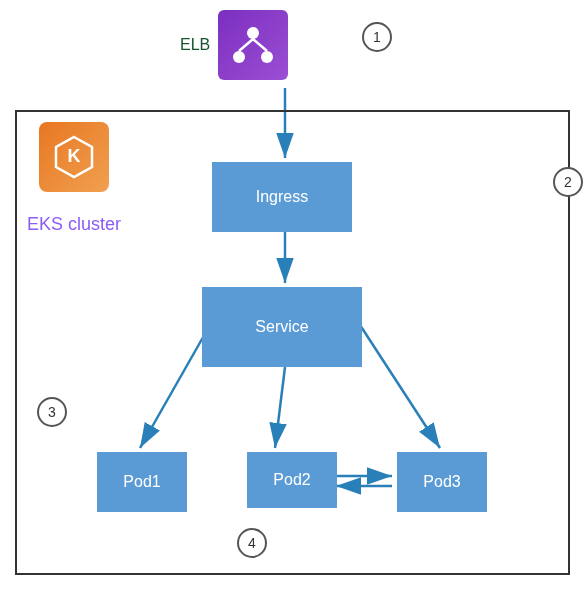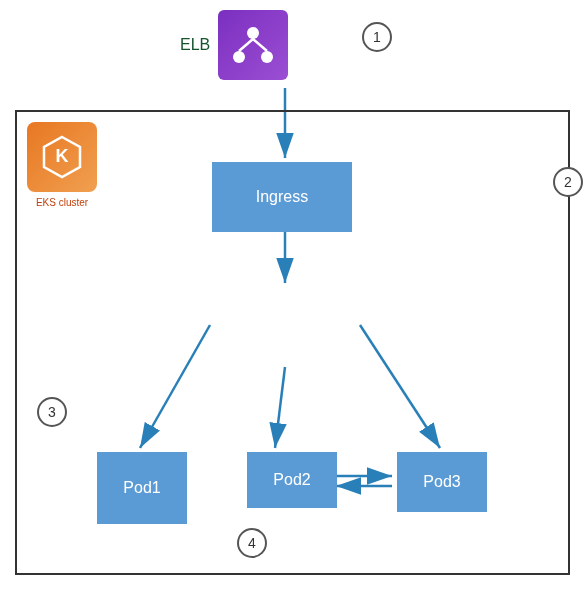--- a/index.html
+++ b/index.html
@@ -83,23 +83,23 @@
       width: 70px;
       height: 70px;
       background: linear-gradient(135deg, #e87722, #f0a050);
       border-radius: 8px;
       display: flex;
       align-items: center;
       justify-content: center;
     }
 
     .eks-label {
-      font-size: 10px;
-      color: #c2410c;
-      margin-top: 5px;
+      font-size: 18px;
+      color: #8b5cf6;
+      margin-top: 22px;
       font-weight: 500;
     }
 
     
     .blue-box {
       position: absolute;
       background: #5b9bd5;
       display: flex;
       align-items: center;
       justify-content: center;
@@ -117,21 +117,21 @@
 
     .service-box {
       width: 160px;
       height: 80px;
       top: 175px;
       left: 185px;
     }
 
     .pod1-box {
       width: 90px;
-      height: 72px;
+      height: 60px;
       top: 340px;
       left: 80px;
     }
 
     .pod2-box {
       width: 90px;
       height: 56px;
       top: 340px;
       left: 230px;
     }
@@ -216,20 +216,23 @@
     <div class="circle-badge" style="top: 55px; right: -15px; left: auto;">2</div>
 
     <div class="circle-badge" style="top: 285px; left: 20px;">3</div>
 
     <div class="circle-badge" style="bottom: 15px; left: 220px;">4</div>
 
     <div class="blue-box ingress-box">
       <span>Ingress</span>
     </div>
 
+    <div class="blue-box service-box">
+      <span>Service</span>
+    </div>
 
     <div class="blue-box pod1-box">
       <span>Pod1</span>
     </div>
 
     <div class="blue-box pod2-box">
       <span>Pod2</span>
     </div>
 
     <div class="blue-box pod3-box">

